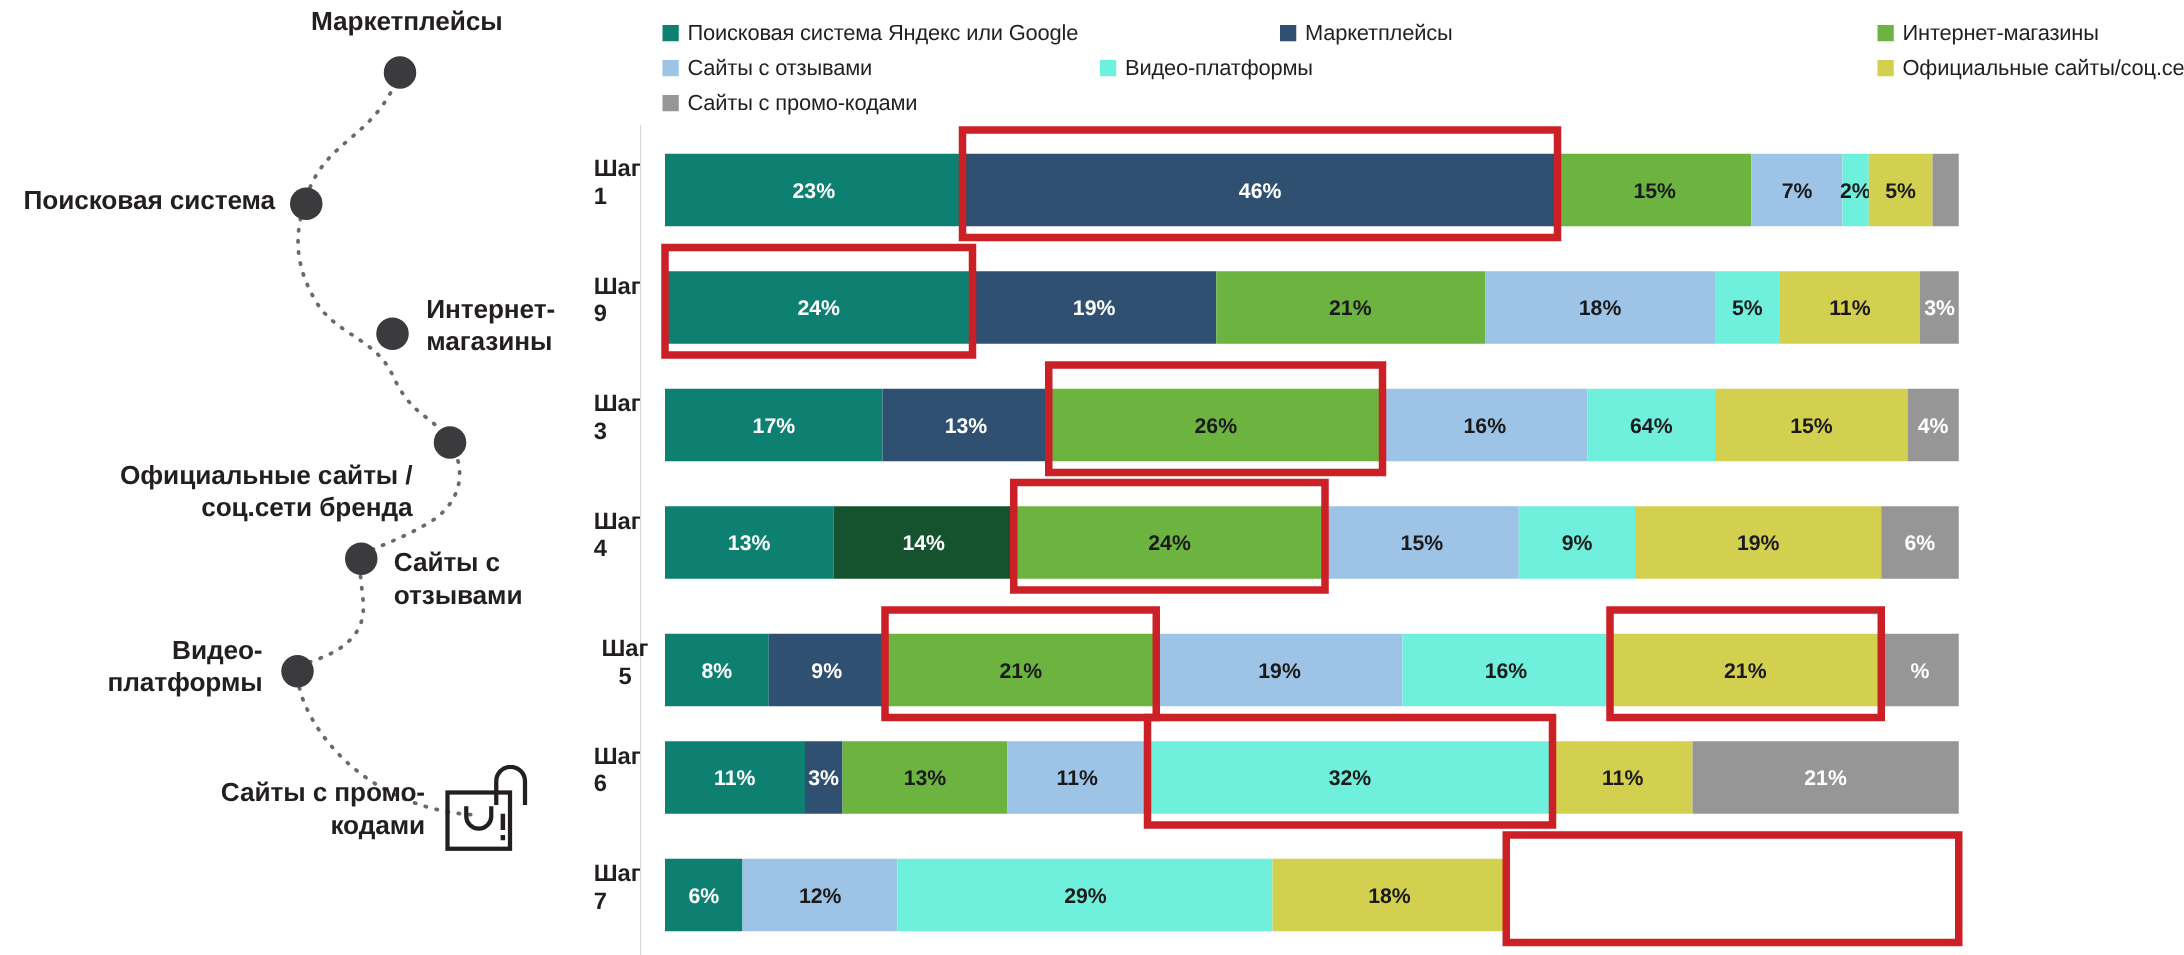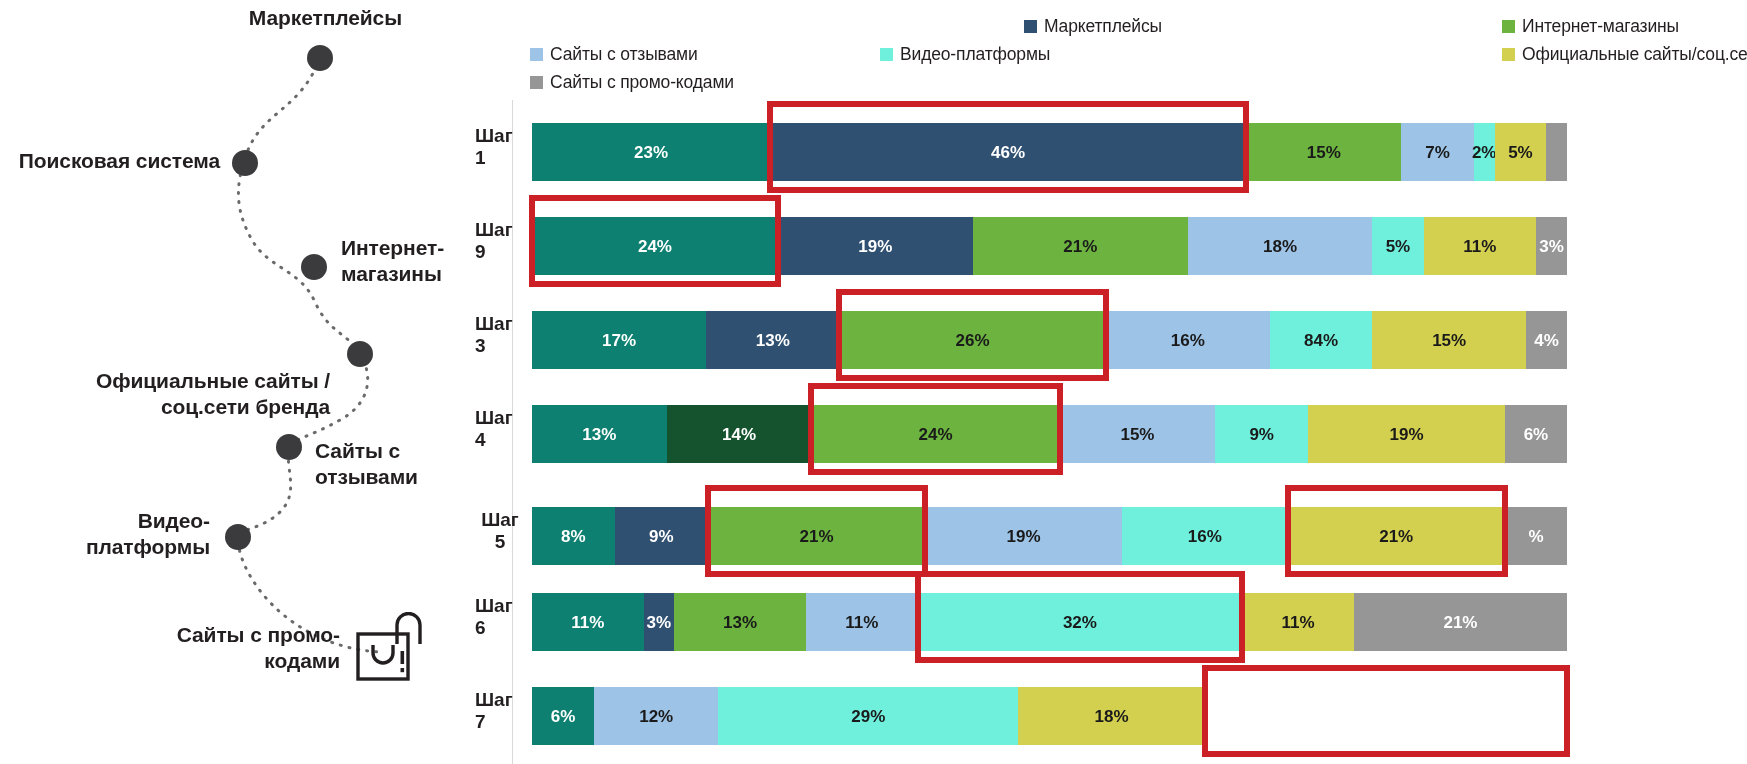--- a/index.html
+++ b/index.html
@@ -89,20 +89,24 @@
     <svg id="bagicon" viewBox="0 0 72 70">
       <rect x="3" y="22" width="50" height="45" fill="none" stroke="#231f20" stroke-width="3.4"></rect>
       <path d="M 18 33 L 18 41 A 10 10 0 0 0 38 41 L 38 33" fill="none" stroke="#231f20" stroke-width="3.4"></path>
       <path d="M 42 32 L 42 13 A 11.5 11.5 0 0 1 65 13 L 65 32" fill="none" stroke="#231f20" stroke-width="3.4"></path>
       <rect x="45.5" y="39" width="3.6" height="13" fill="#231f20"></rect>
       <rect x="45.5" y="56" width="3.6" height="4.2" fill="#231f20"></rect>
     </svg>
   </div>
 
   <div id="legend">
+      <div class="lg-item" style="left: 18px; top: 4px;">
+        <span class="lg-sw" style="background: rgb(14, 128, 113);"></span>
+        <span class="lg-tx">Поисковая система Яндекс или Google</span>
+      </div>
       <div class="lg-item" style="left: 512px; top: 4px;">
         <span class="lg-sw" style="background: rgb(47, 80, 112);"></span>
         <span class="lg-tx">Маркетплейсы</span>
       </div>
       <div class="lg-item" style="left: 990px; top: 4px;">
         <span class="lg-sw" style="background: rgb(108, 179, 63);"></span>
         <span class="lg-tx">Интернет-магазины</span>
       </div>
       <div class="lg-item" style="left: 18px; top: 32px;">
         <span class="lg-sw" style="background: rgb(157, 195, 230);"></span>
@@ -186,21 +190,21 @@
             <div class="seg dark" style="left: 174.208px; width: 133.218px; background: rgb(47, 80, 112);">
               <span>13%</span>
             </div>
             <div class="seg light" style="left: 307.426px; width: 266.436px; background: rgb(108, 179, 63);">
               <span>26%</span>
             </div>
             <div class="seg light" style="left: 573.861px; width: 163.96px; background: rgb(157, 195, 230);">
               <span>16%</span>
             </div>
             <div class="seg light" style="left: 737.822px; width: 102.475px; background: rgb(110, 240, 221);">
-              <span>84%</span>
+              <span>64%</span>
             </div>
             <div class="seg light" style="left: 840.297px; width: 153.713px; background: rgb(212, 208, 79);">
               <span>15%</span>
             </div>
             <div class="seg dark" style="left: 994.01px; width: 40.9901px; background: rgb(150, 150, 150);">
               <span>4%</span>
             </div>
             <div class="hl" style="left: 304.426px; width: 272.436px; top: -22px; height: 92px; border-color: rgb(204, 32, 39);"></div>
           </div>
         </div>

